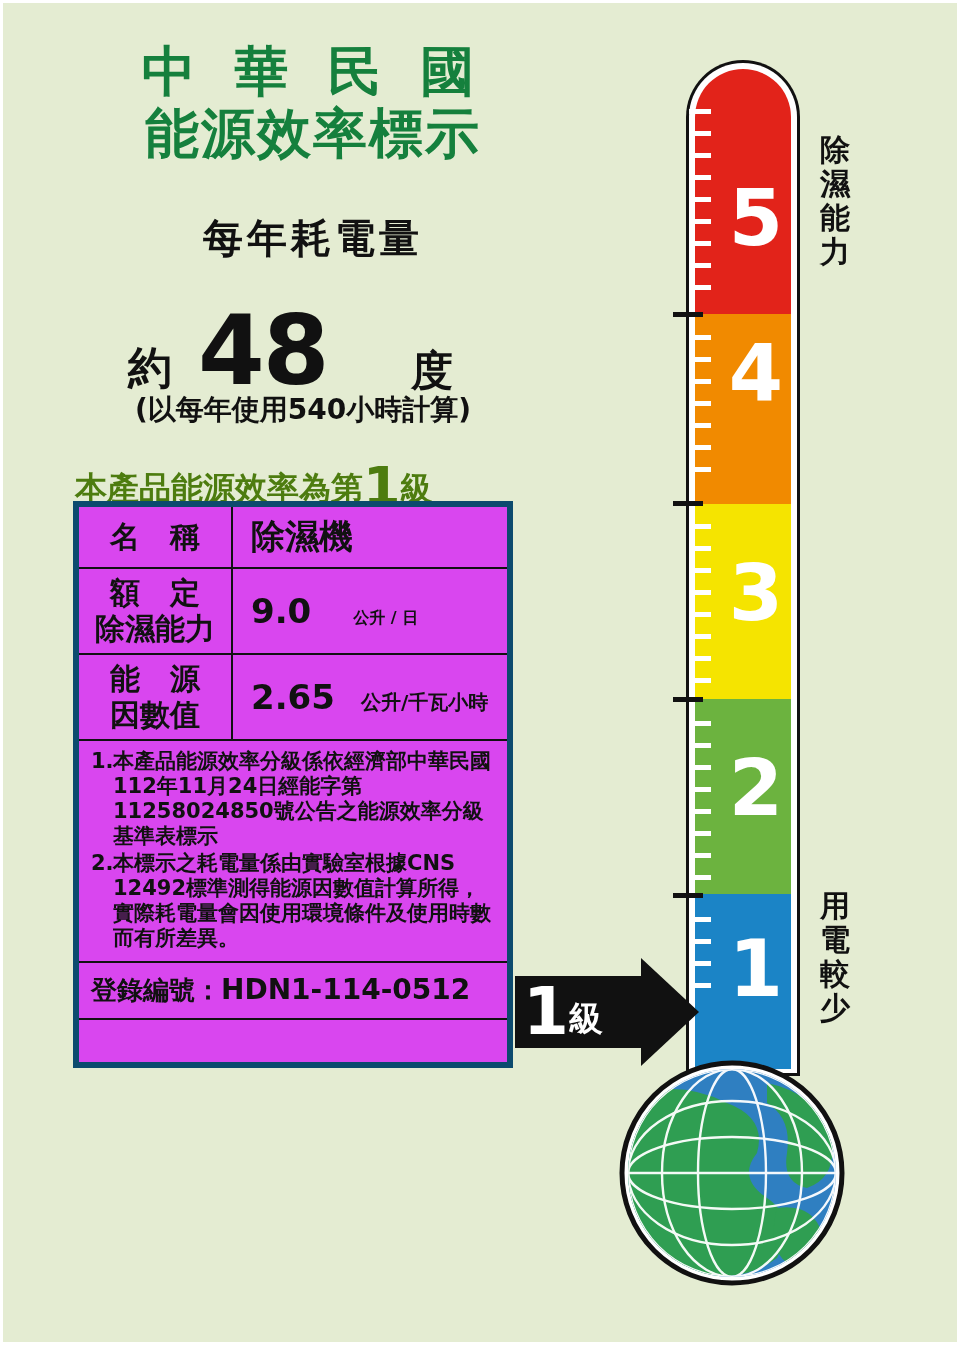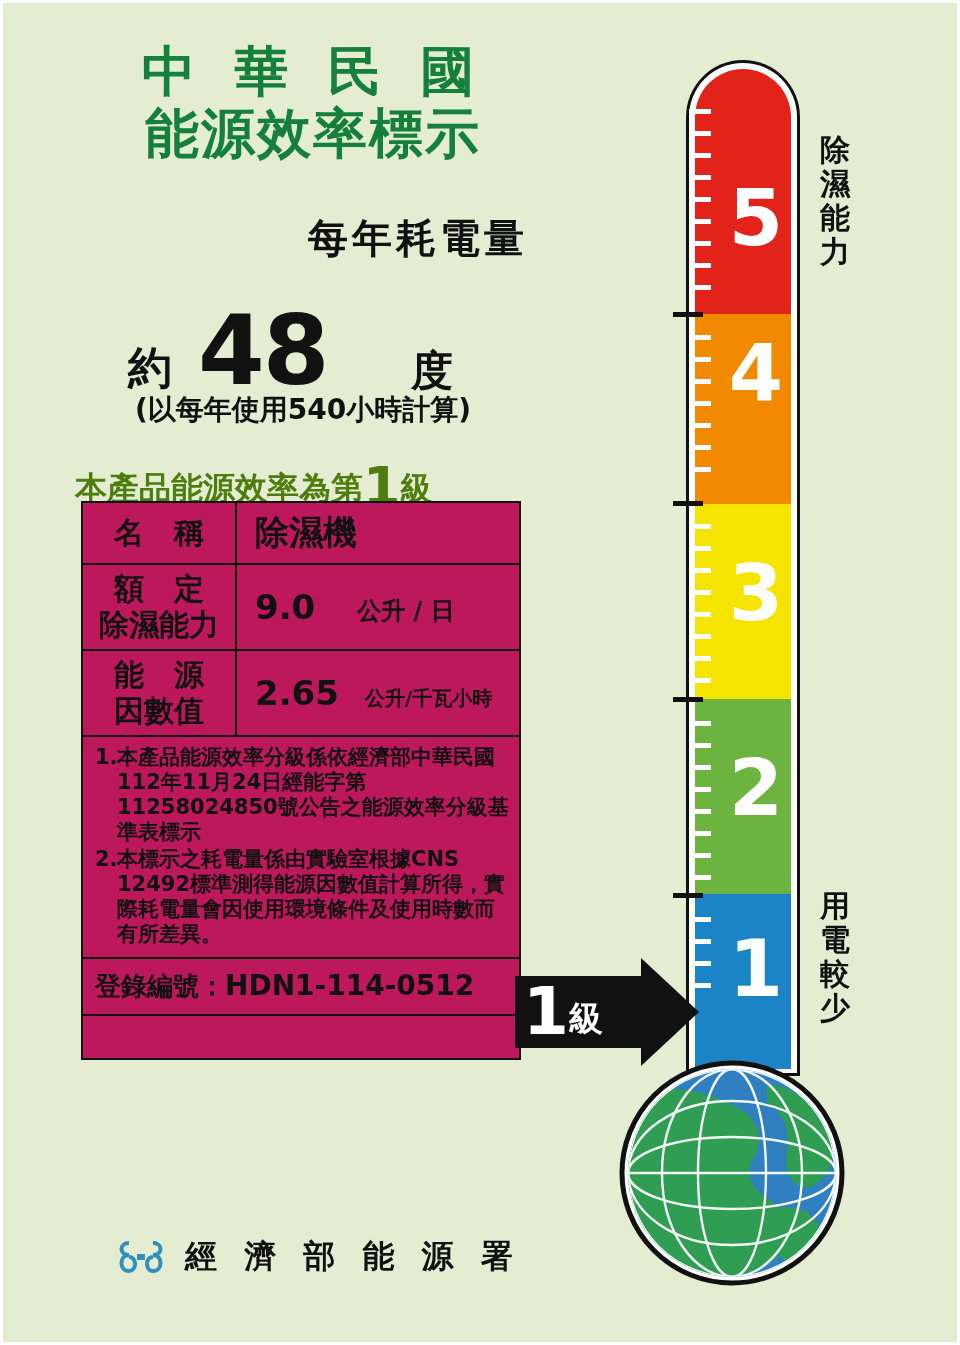--- a/index.html
+++ b/index.html
@@ -41,21 +41,21 @@
     line-height: 62px;
     text-align: center;
     white-space: nowrap;
   }
   .title-main .l2 { letter-spacing: 2px; }
   .subtitle {
     position: absolute;
     left: 95px;
     top: 208px;
     width: 430px;
-    text-align: right;
+    text-align: center;
     font-size: 40px;
     font-weight: bold;
     color: #111;
     letter-spacing: 4px;
   }
   .kwh-row {
     position: absolute;
     left: 90px;
     top: 300px;
     width: 440px;
@@ -107,26 +107,26 @@
     white-space: nowrap;
   }
   .grade-line .big {
     font-size: 54px;
     line-height: 34px;
     vertical-align: -6px;
   }
   
   .spec-table {
     position: absolute;
-    left: 78px;
+    left: 70px;
     top: 498px;
     width: 440px;
-    border: 2px solid #0c4a6e;
+    border: 6px solid #0c4a6e;
     border-collapse: collapse;
-    background: #be185d;
+    background: #d946ef;
   }
   .spec-table td {
     border: 2px solid #111;
     padding: 0;
     vertical-align: middle;
   }
   .cell-key {
     width: 152px;
     text-align: center;
     font-size: 30px;
@@ -137,21 +137,21 @@
   }
   .cell-val {
     padding-left: 18px !important;
     font-size: 34px;
     font-weight: bold;
     color: #111;
     height: 60px;
   }
   .cell-val .num { font-size: 34px; font-weight: bold; }
   .cell-val .unit {
-    font-size: 24px;
+    font-size: 16px;
     font-weight: bold;
     padding-left: 42px;
   }
   .cell-val .unit-sm {
     font-size: 20px;
     font-weight: bold;
     padding-left: 26px;
   }
   .notes-cell {
     padding: 8px 10px 8px 12px !important;
@@ -386,32 +386,20 @@
           <td class="reg-cell" colspan="2">
             <span>登錄編號：</span><span class="val">HDN1-114-0512</span>
           </td>
         </tr>
         <tr>
           <td class="blank-cell" colspan="2"></td>
         </tr>
       </tbody>
     </table>
 
-    <div class="footer">
-      <span class="footer-logo">
-        <svg viewBox="0 0 56 40" width="56" height="40" aria-hidden="true">
-          <g fill="none" stroke="#2f8fbe" stroke-width="4">
-            <path d="M16 6 C6 6 6 18 16 18 C6 18 6 34 16 34 C24 34 24 20 16 20"></path>
-            <path d="M40 6 C50 6 50 18 40 18 C50 18 50 34 40 34 C32 34 32 20 40 20"></path>
-          </g>
-          <rect x="24" y="17" width="8" height="6" fill="#2f8fbe"></rect>
-        </svg>
-      </span>
-      <span class="footer-text">經 濟 部 能 源 署</span>
-    </div>
   </div>
 
   <div class="thermo">
     <div class="tube-outline"></div>
     <div class="tube">
       <div class="seg" style="height:245px;background:#e2231a;">
         <span class="seg-num" style="top:110px;">5</span>
       </div>
       <div class="seg" style="height:190px;background:#f18a00;">
         <span class="seg-num" style="top:20px;">4</span>

